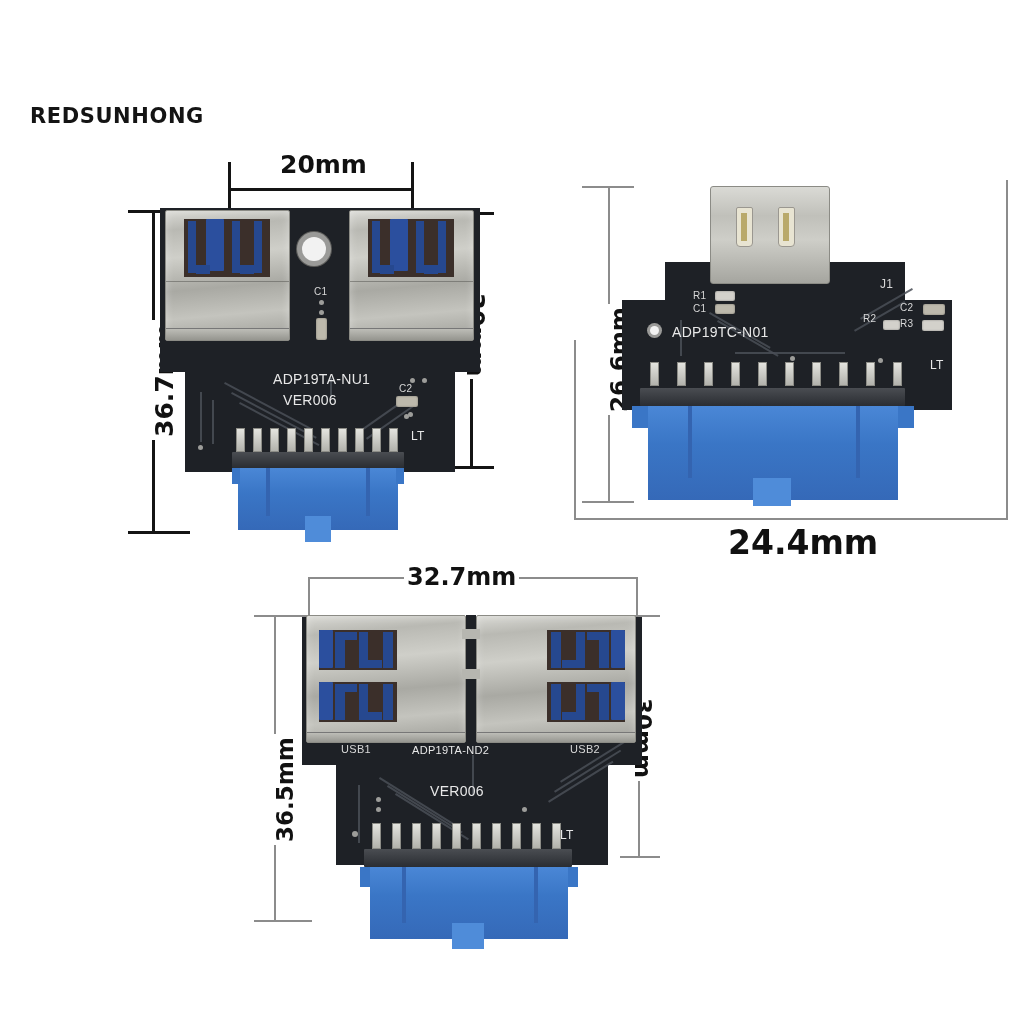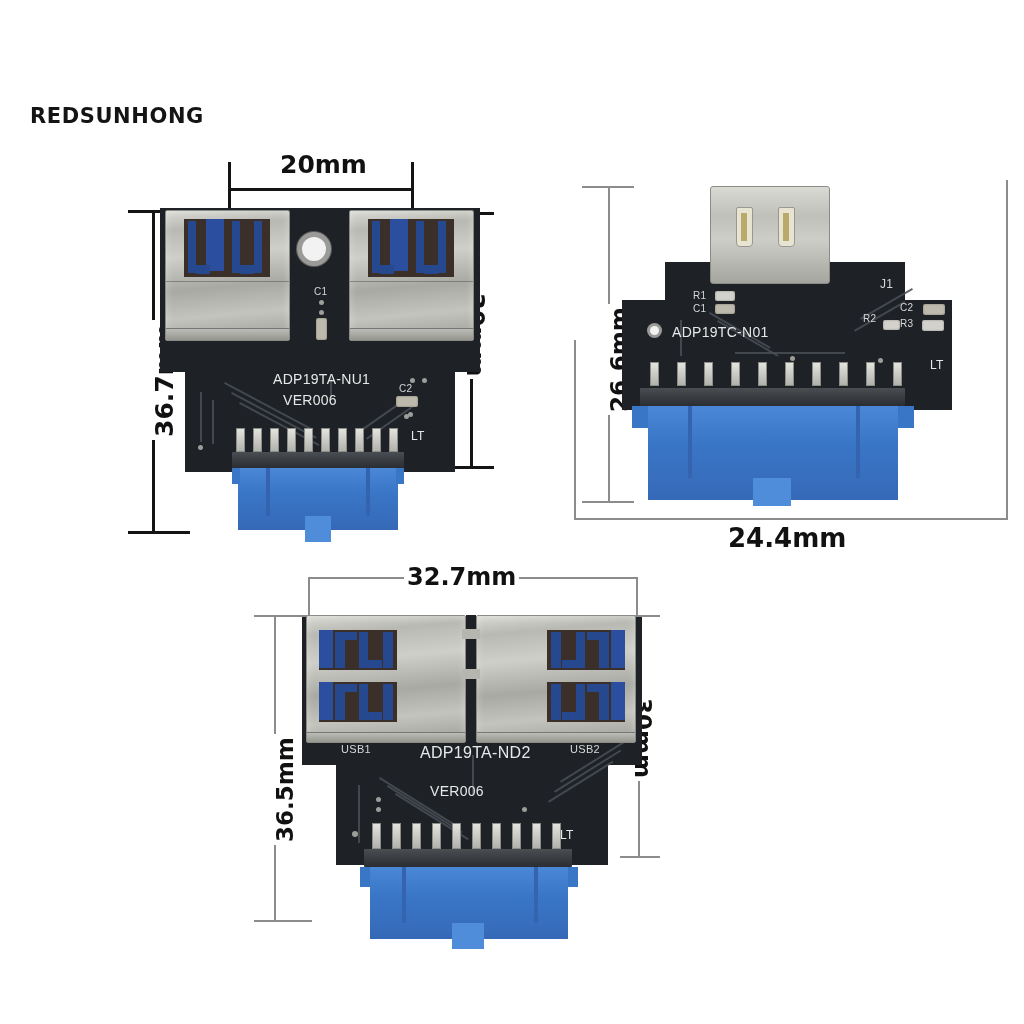--- a/index.html
+++ b/index.html
@@ -276,21 +276,21 @@
     <div class="dim-line-v thin" style="left:48px;top:186px;height:316px;"></div>
     <div class="dim-cap-h thin" style="left:22px;top:186px;width:52px;"></div>
     <div class="dim-cap-h thin" style="left:22px;top:501px;width:52px;"></div>
     <div class="dim-label vert-up" style="left:46px;top:415px;font-size:23px;">26.6mm</div>
   </div>
 
   <div>
     <div class="dim-line-h thin" style="left:14px;top:518px;width:434px;"></div>
     <div class="dim-cap-v thin" style="left:14px;top:340px;height:180px;"></div>
     <div class="dim-cap-v thin" style="left:446px;top:180px;height:340px;"></div>
-    <div class="dim-label" style="left:165px;top:523px;font-size:26px;">24.4mm</div>
+    <div class="dim-label" style="left:165px;top:523px;font-size:33px;">24.4mm</div>
   </div>
 
   <div>
 
     <div class="pcb-top" style="left:105px;top:262px;width:240px;height:46px;"></div>
 
     <div class="pcb-neck" style="left:62px;top:300px;width:330px;height:110px;"></div>
 
     <div class="trace" style="left:120px;top:320px;width:2px;height:36px;"></div>
     <div class="trace diag" style="left:150px;top:312px;width:70px;height:2px;transform:rotate(30deg);"></div>
@@ -388,21 +388,21 @@
     <div class="trace diag" style="left:314px;top:246px;width:78px;height:2px;transform:rotate(-32deg);"></div>
     <div class="trace diag" style="left:308px;top:256px;width:76px;height:2px;transform:rotate(-32deg);"></div>
     <div class="trace" style="left:232px;top:210px;width:2px;height:40px;"></div>
     <div class="via" style="left:112px;top:286px;width:6px;height:6px;"></div>
     <div class="via" style="left:136px;top:252px;width:5px;height:5px;"></div>
     <div class="via" style="left:136px;top:262px;width:5px;height:5px;"></div>
     <div class="via" style="left:282px;top:262px;width:5px;height:5px;"></div>
 
     <div class="silk small" style="left:101px;top:198px;font-size:11px;">USB1</div>
     <div class="silk small" style="left:330px;top:198px;font-size:11px;">USB2</div>
-    <div class="silk" style="left:180px;top:199px;font-size:16px;">ADP19TA-ND2</div>
+    <div class="silk" style="left:172px;top:199px;font-size:11px;">ADP19TA-ND2</div>
     <div class="silk" style="left:190px;top:238px;font-size:14px;">VER006</div>
     <div class="silk" style="left:320px;top:283px;font-size:12px;">LT</div>
   </div>
 
   <div class="usb-a" style="left:66px;top:70px;width:160px;height:128px;">
     <div class="inner-dark" style="left:12px;top:14px;width:78px;height:40px;"></div>
     <div class="blue-tongue" style="left:12px;top:14px;width:14px;height:38px;"></div>
     <div class="spring" style="left:28px;top:16px;width:10px;height:36px;"></div>
     <div class="spring" style="left:38px;top:16px;width:12px;height:8px;"></div>
     <div class="spring" style="left:52px;top:16px;width:9px;height:36px;"></div>

